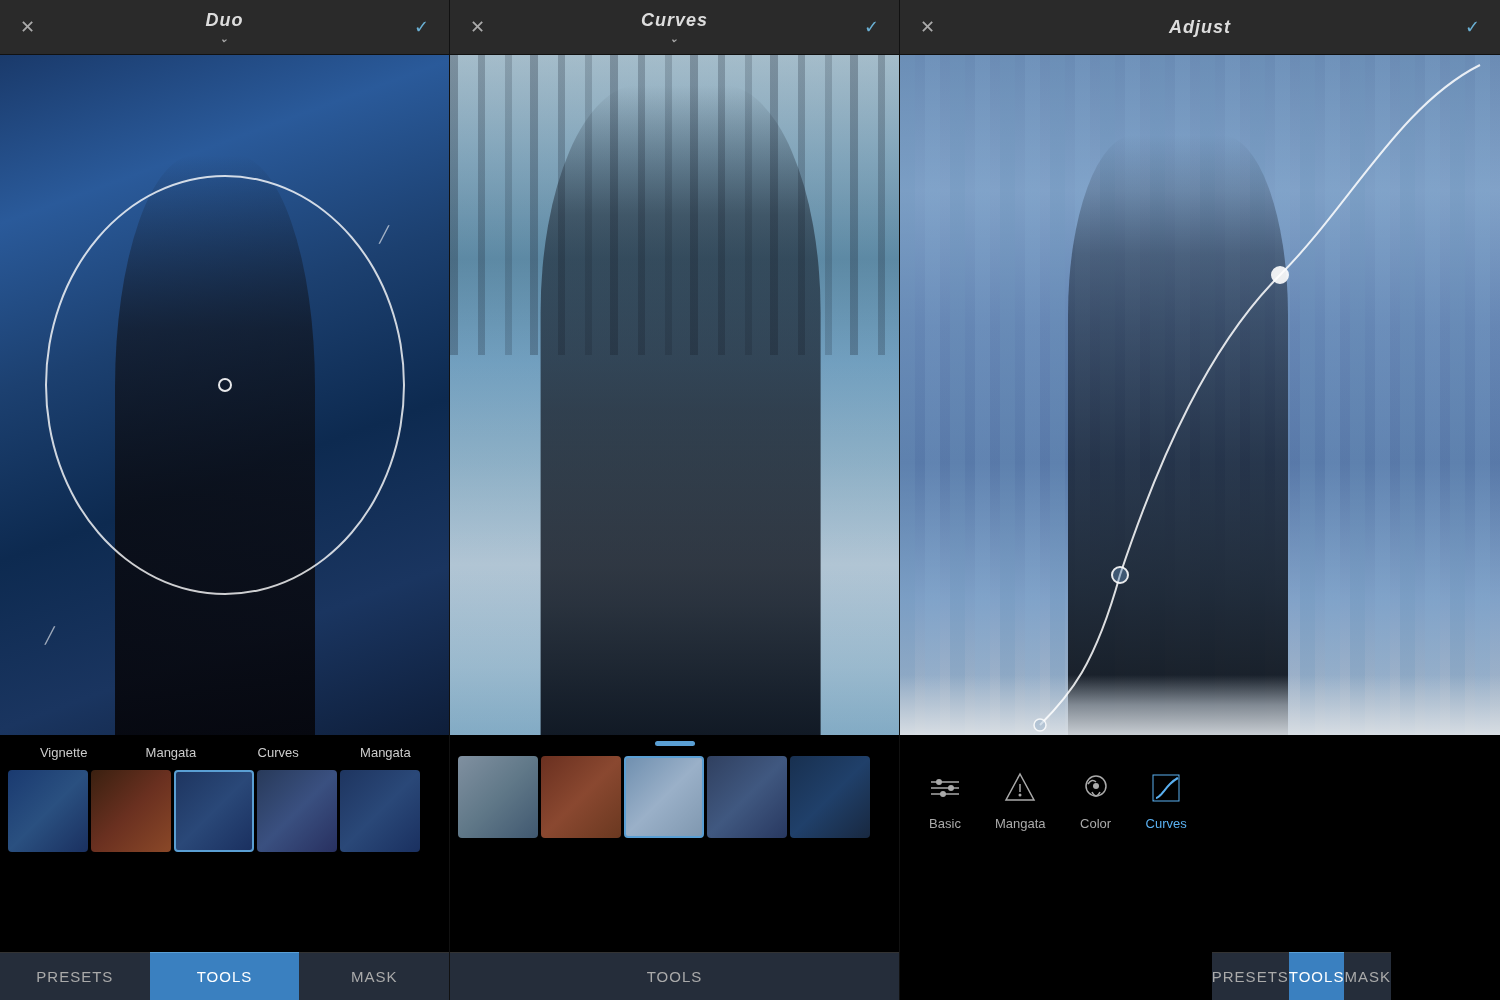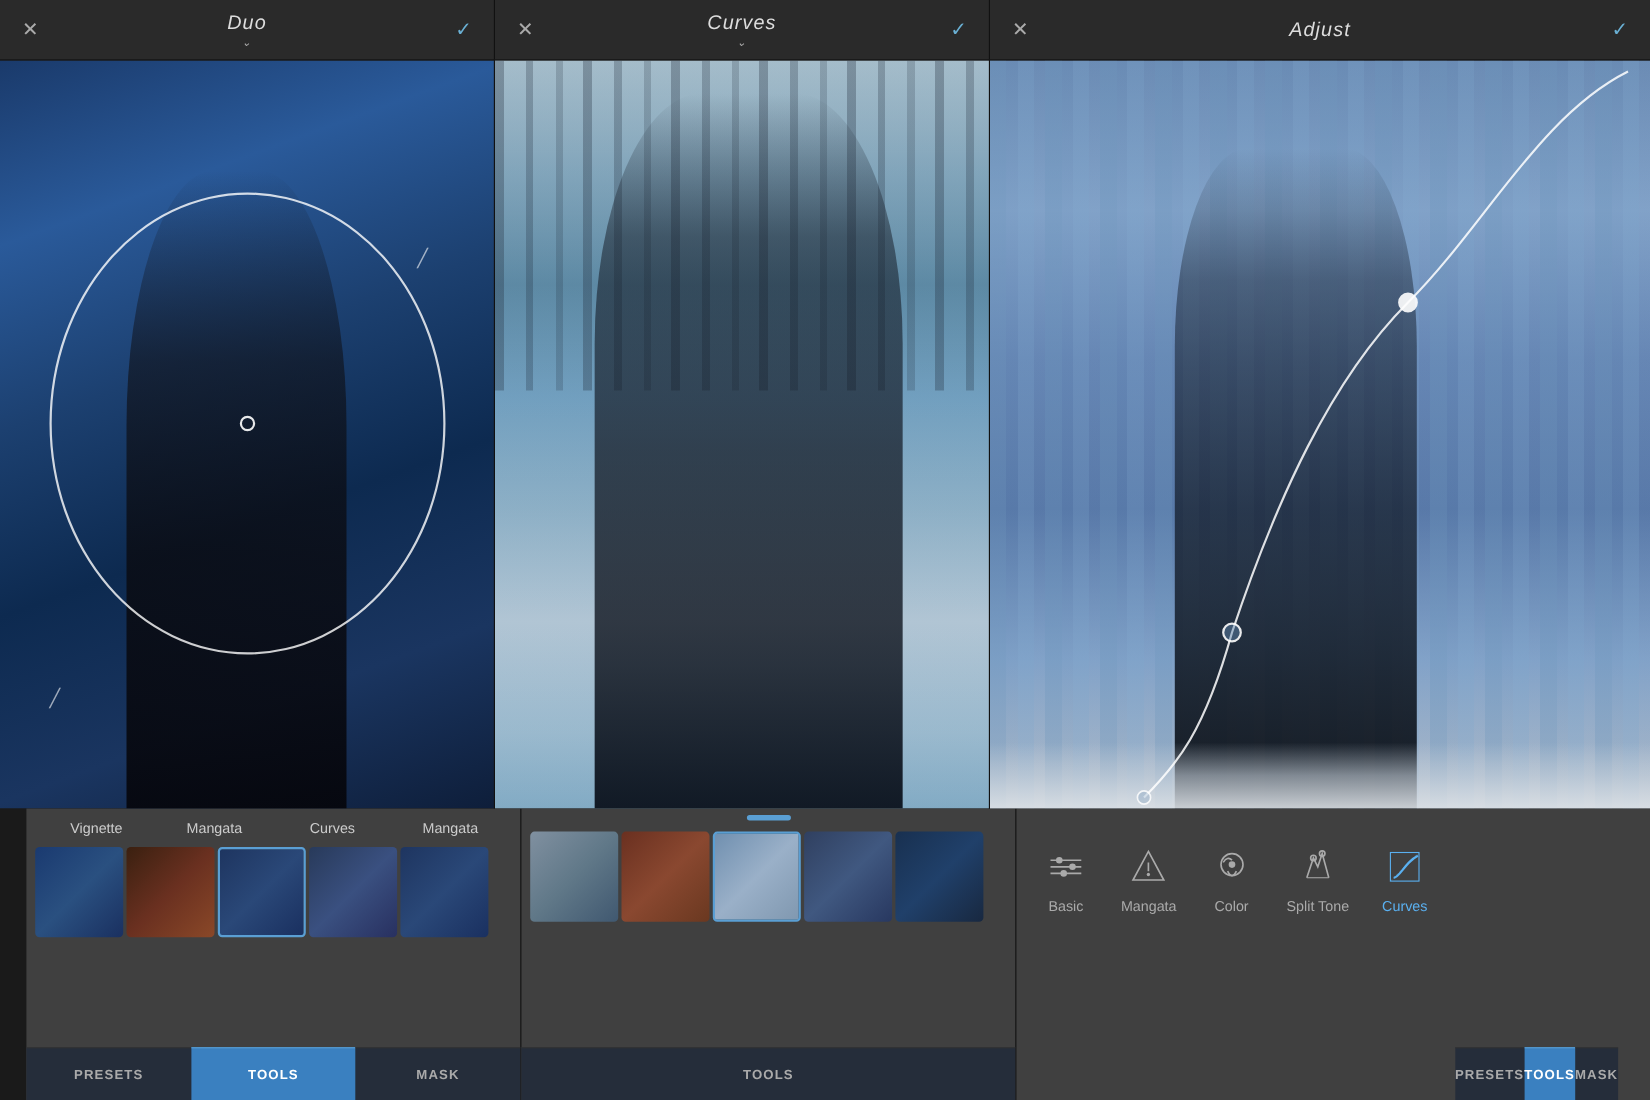--- a/index.html
+++ b/index.html
@@ -42,20 +42,21 @@
     }
 
     .panel-title {
       font-style: italic;
       font-size: 18px;
       color: #ddd;
       letter-spacing: 1px;
       display: flex;
       flex-direction: column;
       align-items: center;
+      font-weight: bold;
     }
     .panel-title-chevron {
       font-size: 10px;
       color: #aaa;
       margin-top: 2px;
     }
 
     .header-icon {
       font-size: 18px;
       color: #aaa;
@@ -183,22 +184,21 @@
       width: 220px;
       height: 600px;
       background: linear-gradient(180deg, transparent 0%, rgba(10,15,25,0.4) 20%, rgba(8,12,20,0.6) 50%, rgba(5,10,18,0.8) 80%, rgba(3,8,15,0.9) 100%);
       border-radius: 30% 30% 0 0;
     }
 
     
     .bottom-area {
       height: 265px;
       display: flex;
-      background: #404040;
-      margin-left: 24px;
+      background: #000000;
     }
 
     .bottom-panel-left {
       width: 450px;
       border-right: 1px solid #111;
       display: flex;
       flex-direction: column;
     }
 
     .bottom-panel-mid {
@@ -269,22 +269,22 @@
       justify-content: space-around;
       margin-top: auto;
     }
 
     .nav-item {
       flex: 1;
       display: flex;
       align-items: center;
       justify-content: center;
       height: 100%;
-      font-size: 12px;
-      font-weight: 700;
+      font-size: 15px;
+      font-weight: 400;
       letter-spacing: 1px;
       color: #aaa;
       cursor: pointer;
       border-top: 1px solid #333;
     }
 
     .nav-item-active {
       background: #3a80c0;
       color: #fff;
       border-top: 1px solid #5a9fd4;
@@ -581,31 +581,20 @@
           <svg width="36" height="36" viewBox="0 0 36 36">
             <circle cx="18" cy="16" r="10" stroke="#aaa" stroke-width="1.5" fill="none"></circle>
             <path d="M14 22 Q18 30 22 22" stroke="#aaa" fill="none" stroke-width="1.5"></path>
             <path d="M10 14 Q14 8 18 12" stroke="#aaa" fill="none" stroke-width="1.5"></path>
             <circle cx="18" cy="16" r="3" fill="#aaa" stroke="none"></circle>
           </svg>
         </div>
         <span class="tool-label">Color</span>
       </div>
 
-      <div class="tool-item">
-        <div class="tool-icon">
-          <svg width="36" height="36" viewBox="0 0 36 36">
-            <path d="M8 28 L14 10 L18 18 L22 6 L28 28" stroke="#aaa" stroke-width="1.5" fill="none"></path>
-            <circle cx="14" cy="10" r="2.5" stroke="#aaa" fill="none"></circle>
-            <circle cx="22" cy="6" r="2.5" stroke="#aaa" fill="none"></circle>
-            <line x1="8" y1="28" x2="28" y2="28" stroke="#aaa" stroke-width="1"></line>
-          </svg>
-        </div>
-        <span class="tool-label">Split Tone</span>
-      </div>
 
       <div class="tool-item">
         <div class="tool-icon">
           <svg width="36" height="36" viewBox="0 0 36 36" class="active">
             <rect x="5" y="5" width="26" height="26" stroke="#5ab0f0" stroke-width="1" fill="none"></rect>
             <path d="M8 28 C 12 28, 16 20, 22 14 C 26 10, 30 8, 30 8" stroke="#5ab0f0" stroke-width="2" fill="none"></path>
             <line x1="5" y1="31" x2="31" y2="5" stroke="#5ab0f0" stroke-width="0.7" stroke-dasharray="2,2" opacity="0.5"></line>
           </svg>
         </div>
         <span class="tool-label tool-label-active">Curves</span>

